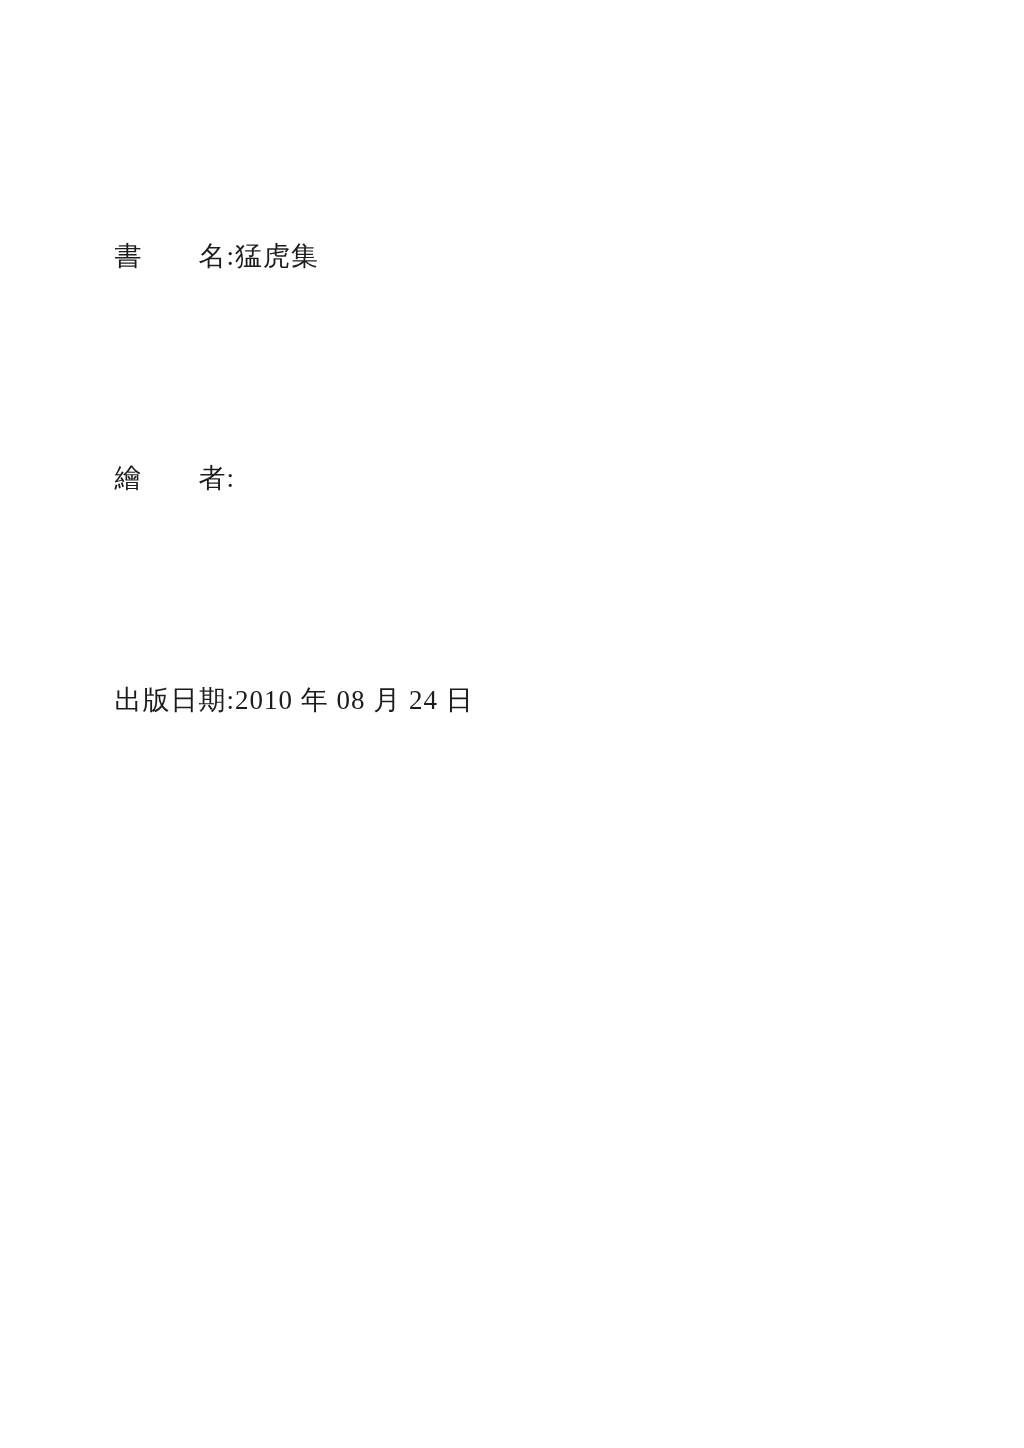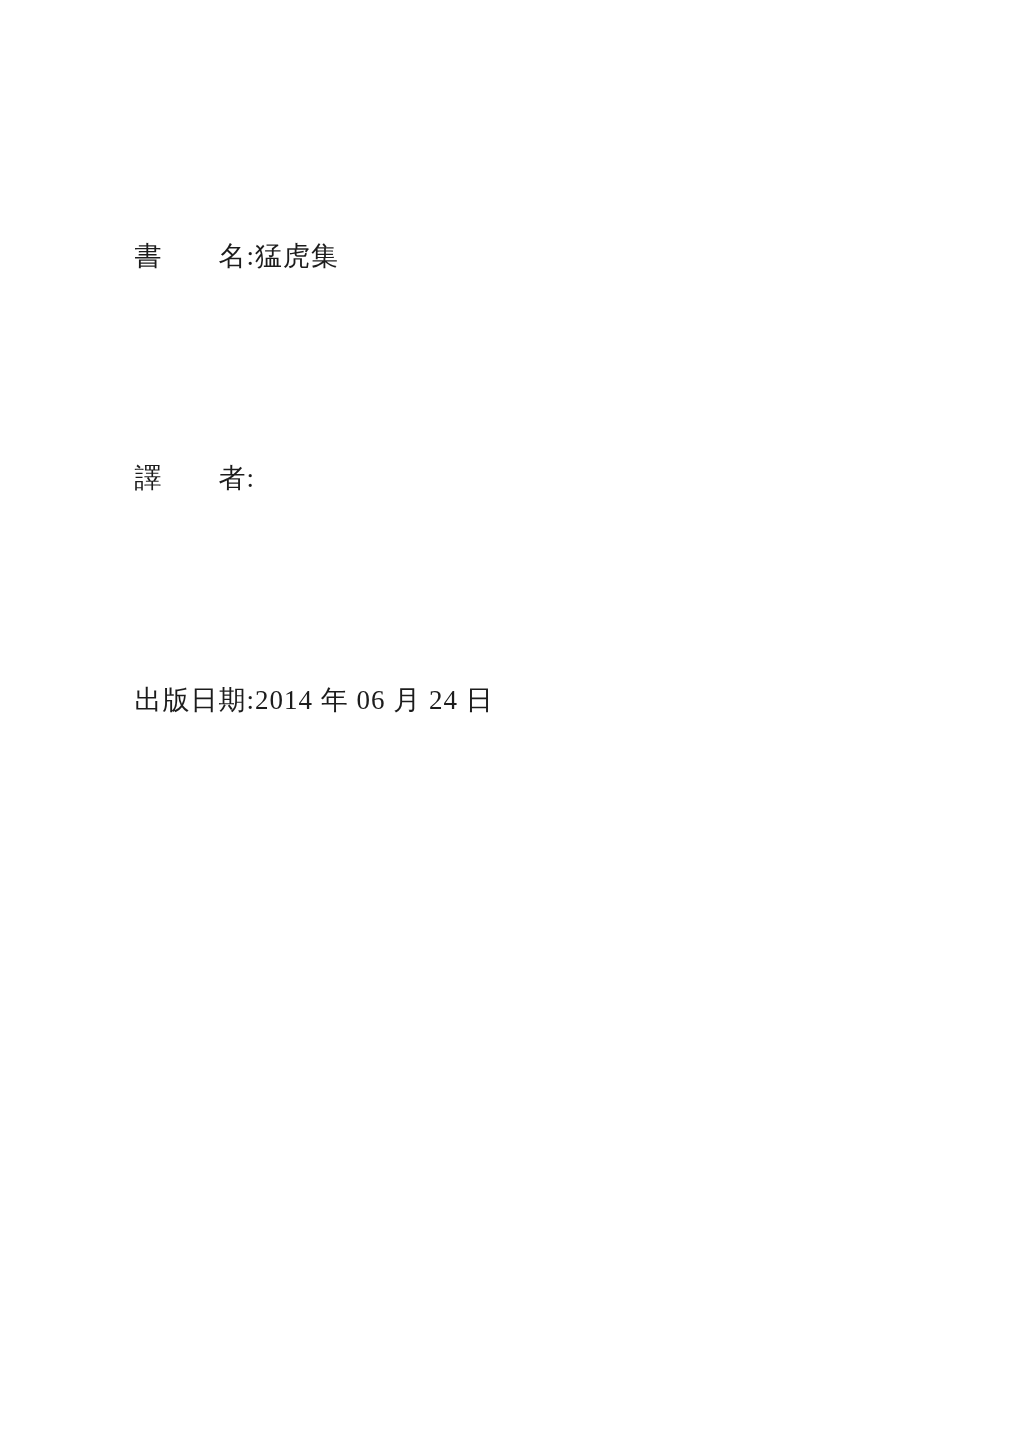--- a/index.html
+++ b/index.html
@@ -7,21 +7,21 @@
     padding: 0;
     background: #ffffff;
   }
   .page {
     position: relative;
     width: 1024px;
     height: 1448px;
     margin: 0 auto;
     background: #ffffff;
     box-sizing: border-box;
-    padding: 0 88px;
+    padding: 0 68px;
     font-family: "Liberation Serif", "DejaVu Serif", serif;
     color: #1c1c1c;
     overflow: hidden;
   }
 
   
   .metadata {
     padding-top: 145px;
   }
   .meta-line {
@@ -38,20 +38,20 @@
 </head>
 <body>
 
 <div class="page">
 
   <div class="metadata">
     <div class="meta-line">
       <span class="label">書　　名:</span><span class="value">猛虎集</span>
     </div>
     <div class="meta-line">
-      <span class="label">譯　　者:</span><span class="value"></span>
+      <span class="label">繪　　者:</span><span class="value"></span>
     </div>
     <div class="meta-line">
-      <span class="label">出版日期:</span><span class="value">2014 年 06 月 24 日</span>
+      <span class="label">出版日期:</span><span class="value">2010 年 08 月 24 日</span>
     </div>
   </div>
 
 </div>
 
 </body></html>

